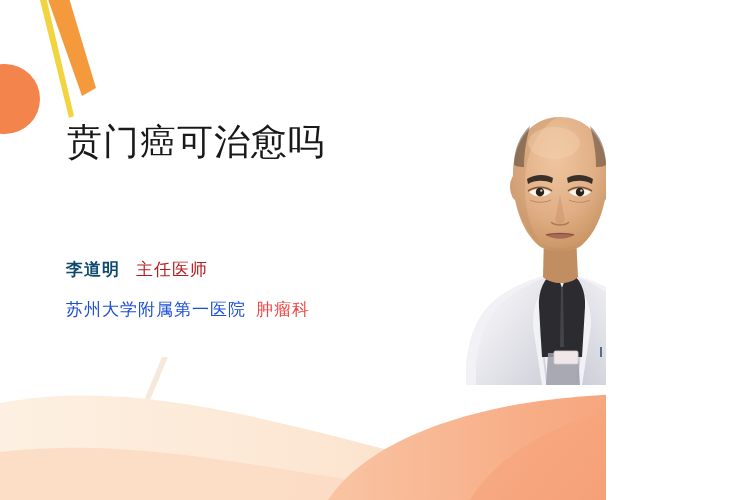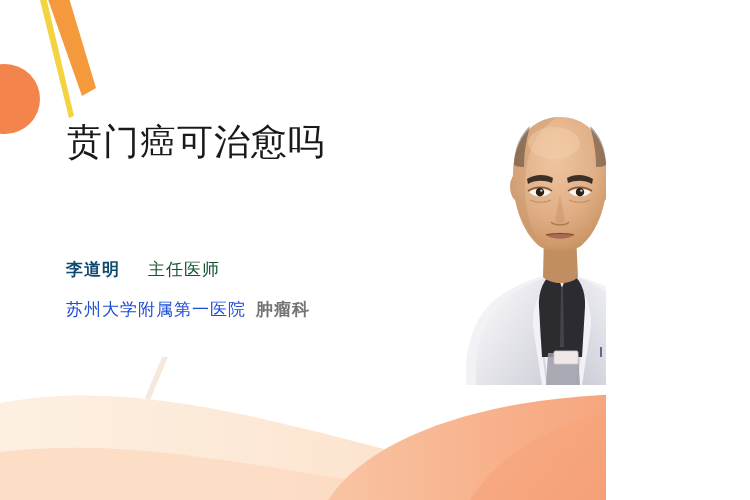--- a/index.html
+++ b/index.html
@@ -53,33 +53,33 @@
     line-height:40px;
     white-space:nowrap;
   }
   .credit-row { display:block; font-size:17px; }
   .doc-name {
     color:#0c4a6e;
     font-weight:bold;
     letter-spacing:1px;
   }
   .doc-title {
-    color:#14532d;
+    color:#b91c1c;
     font-weight:normal;
     letter-spacing:1px;
-    margin-left:28px;
+    margin-left:16px;
   }
   .doc-affil {
     color:#1d4ed8;
     font-weight:normal;
     letter-spacing:1px;
   }
   .doc-dept {
-    color:#737373;
-    font-weight:bold;
+    color:#ef4444;
+    font-weight:normal;
     letter-spacing:1px;
     margin-left:10px;
   }
 </style>
 </head>
 <body>
 
 <div class="card">
 
   <div class="deco">

